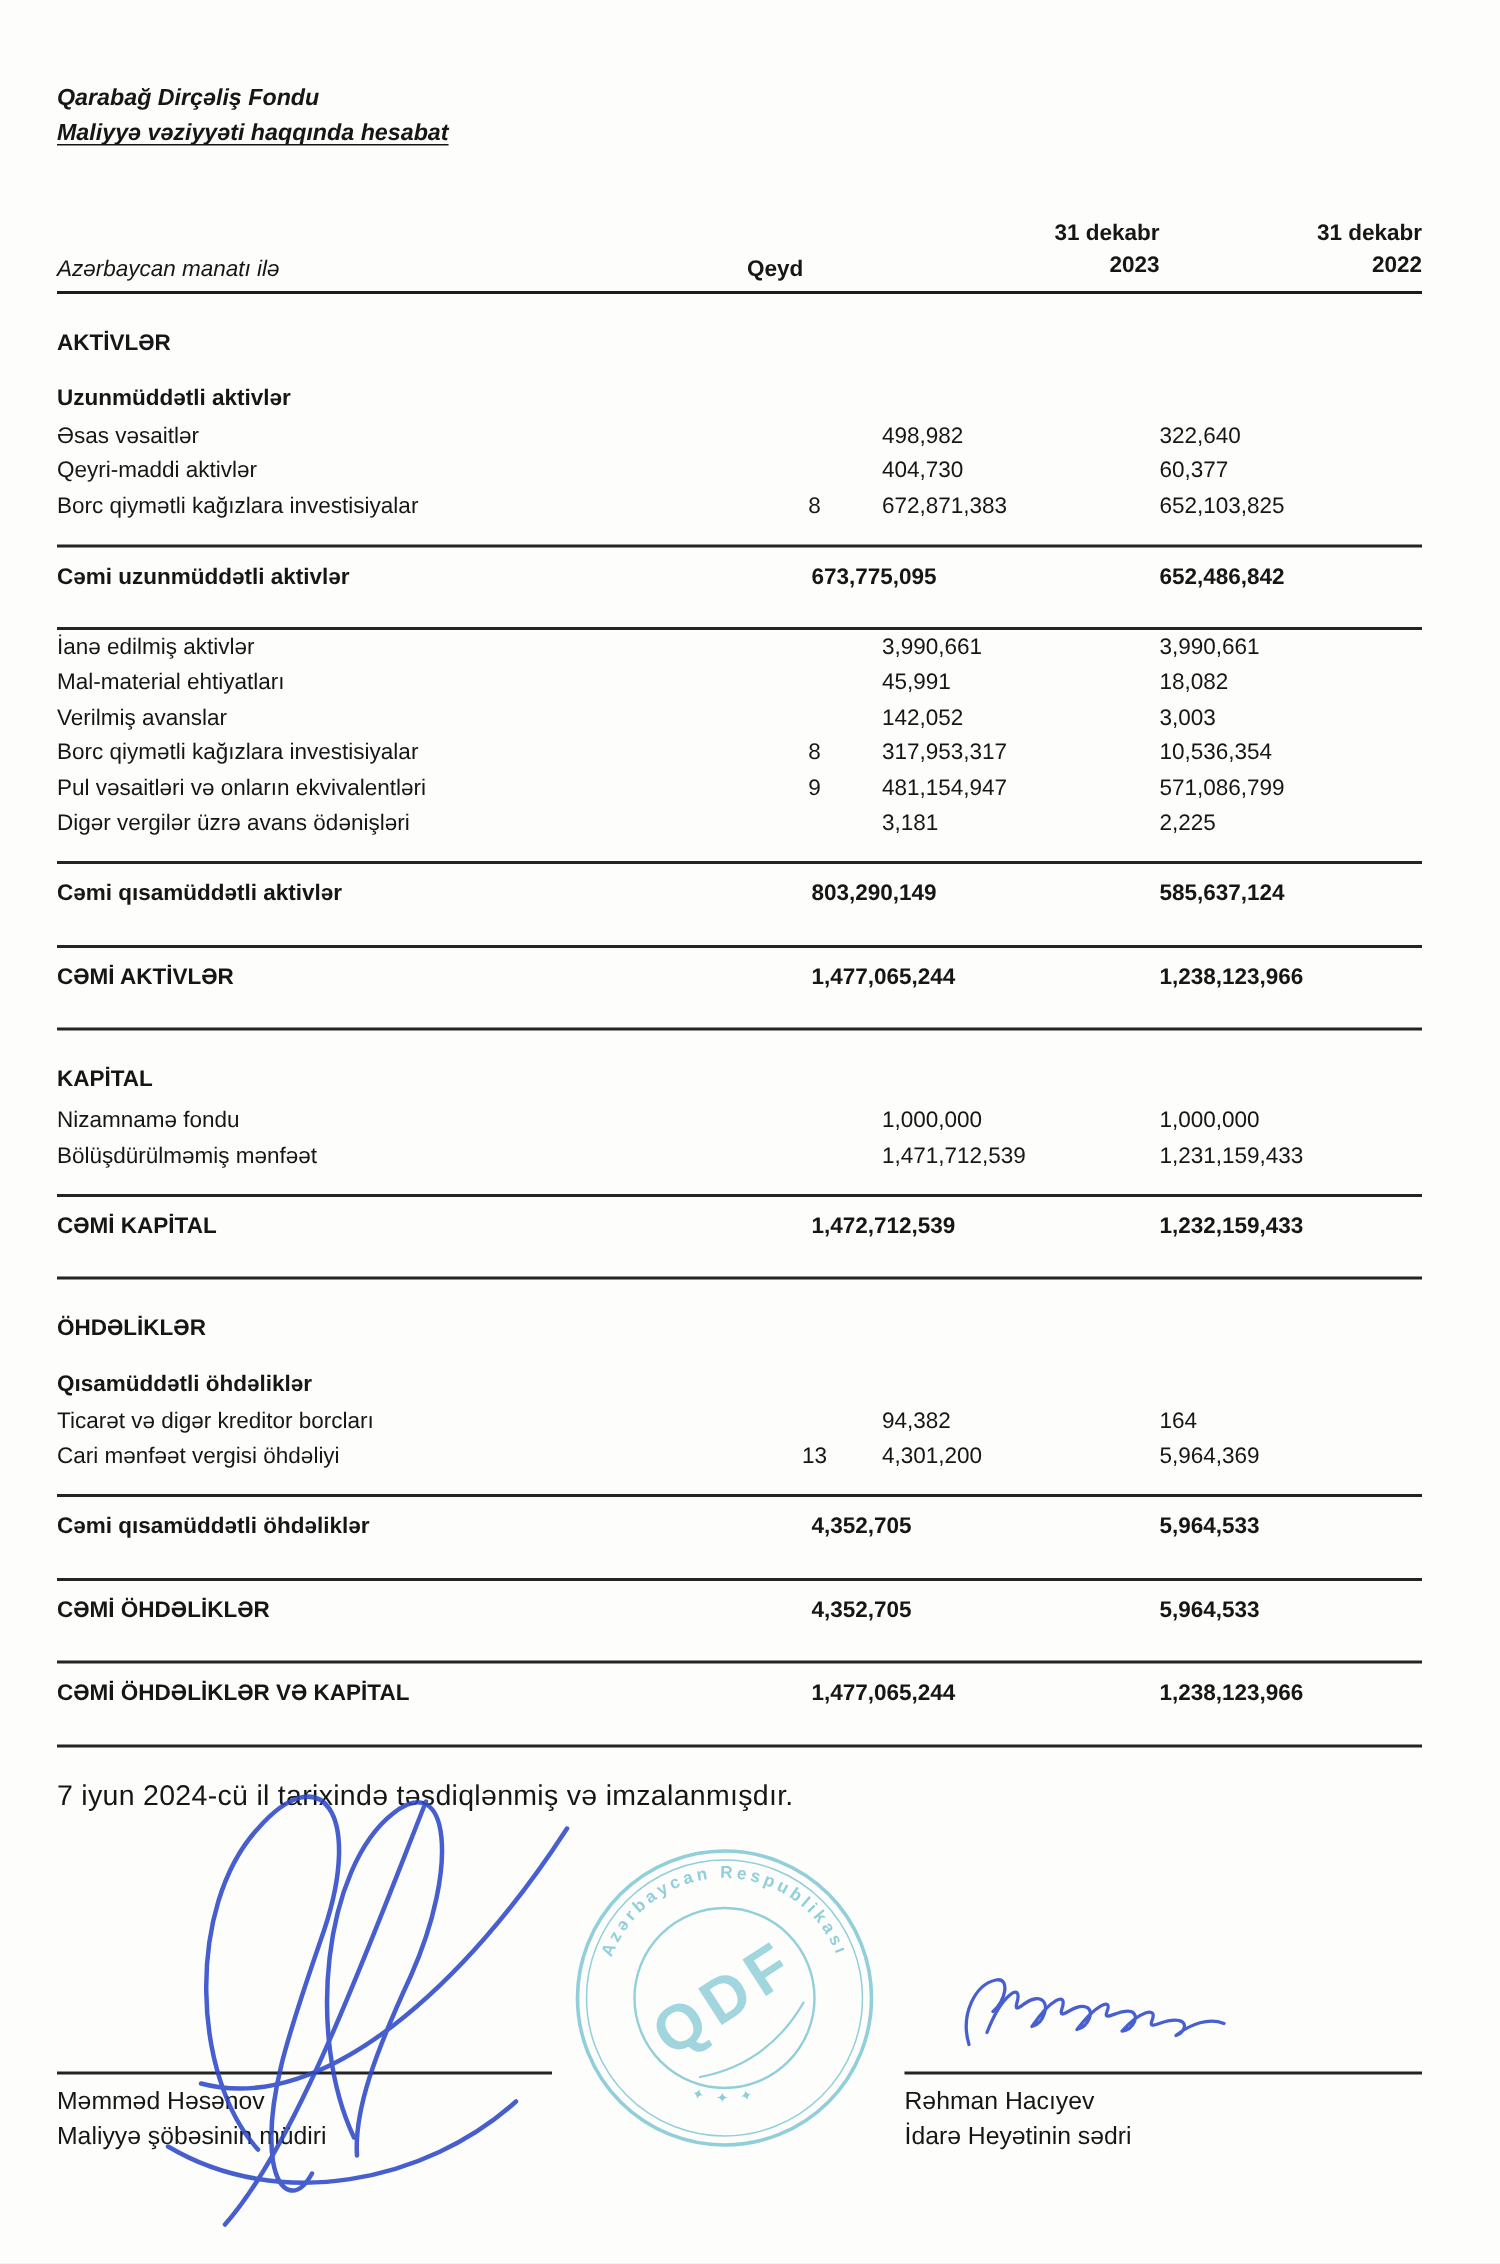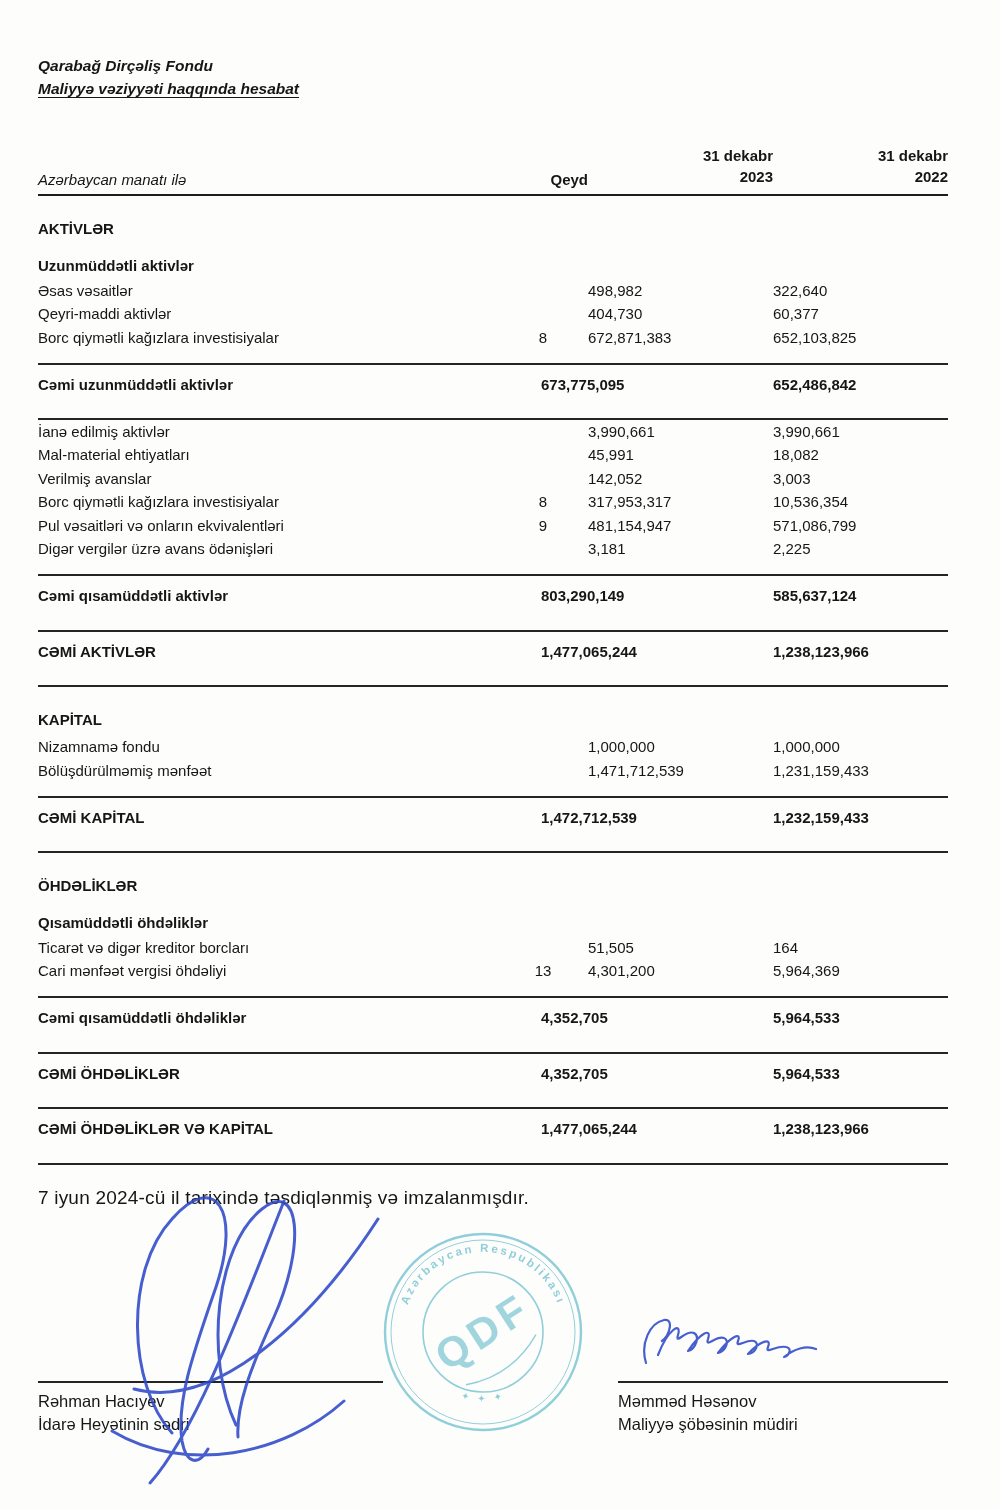--- a/index.html
+++ b/index.html
@@ -28,21 +28,21 @@
   .colhead {
     display: grid;
     grid-template-columns: 1fr 90px 185px 175px;
     align-items: end;
     margin-top: 44px;
     padding-bottom: 6px;
     border-bottom: 2px solid #1d1d1d;
     font-size: 15px;
   }
   .colhead .c-currency { font-style: italic; }
-  .colhead .c-note { font-weight: 700; text-align: right; }
+  .colhead .c-note { font-weight: 700; text-align: left; }
   .colhead .c-period { font-weight: 700; text-align: right; line-height: 1.45; }
 
   
   .rows { font-size: 15px; }
   .row {
     display: grid;
     grid-template-columns: 1fr 90px 185px 175px;
     align-items: baseline;
     line-height: 1.5;
   }
@@ -226,21 +226,21 @@
       </div>
       <div class="row subhead">
         <span class="c-label">Qısamüddətli öhdəliklər</span>
         <span class="c-note"></span>
         <span class="c-num"></span>
         <span class="c-num"></span>
       </div>
       <div class="row item">
         <span class="c-label">Ticarət və digər kreditor borcları</span>
         <span class="c-note"></span>
-        <span class="c-num">51,505</span>
+        <span class="c-num">94,382</span>
         <span class="c-num">164</span>
       </div>
       <div class="row item">
         <span class="c-label">Cari mənfəət vergisi öhdəliyi</span>
         <span class="c-note">13</span>
         <span class="c-num">4,301,200</span>
         <span class="c-num">5,964,369</span>
       </div>
       <div class="rule"></div>
       <div class="row total">
@@ -302,28 +302,28 @@
       </svg>
 
       <svg class="sig-right-svg" width="215" height="70" viewBox="0 0 215 70">
         <g class="ink" stroke-width="2.2">
           <path d="M12,54 C6,34 16,14 30,11 C40,9 36,26 28,32"></path>
           <path d="M24,46 C34,20 48,12 44,26 C41,37 52,20 60,24 C66,27 62,40 54,42 C66,24 78,18 74,30 C71,40 82,26 90,29 C96,31 92,42 84,44 C96,28 108,22 104,32 C101,40 112,30 120,32 C126,34 122,44 114,45 C126,32 138,28 134,38 C131,46 142,36 152,38 C158,39 156,46 150,48 C160,40 172,36 182,40"></path>
         </g>
       </svg>
 
       <div class="sig-row">
+        <div class="sig-block right">
+          <div class="sig-line"></div>
+          <div>Məmməd Həsənov</div>
+          <div>Maliyyə şöbəsinin müdiri</div>
+        </div>
         <div class="sig-block">
           <div class="sig-line"></div>
           <div>Rəhman Hacıyev</div>
           <div>İdarə Heyətinin sədri</div>
         </div>
-        <div class="sig-block right">
-          <div class="sig-line"></div>
-          <div>Məmməd Həsənov</div>
-          <div>Maliyyə şöbəsinin müdiri</div>
-        </div>
       </div>
 
     </div>
   </div>
 
 </div>
 
 </body></html>

